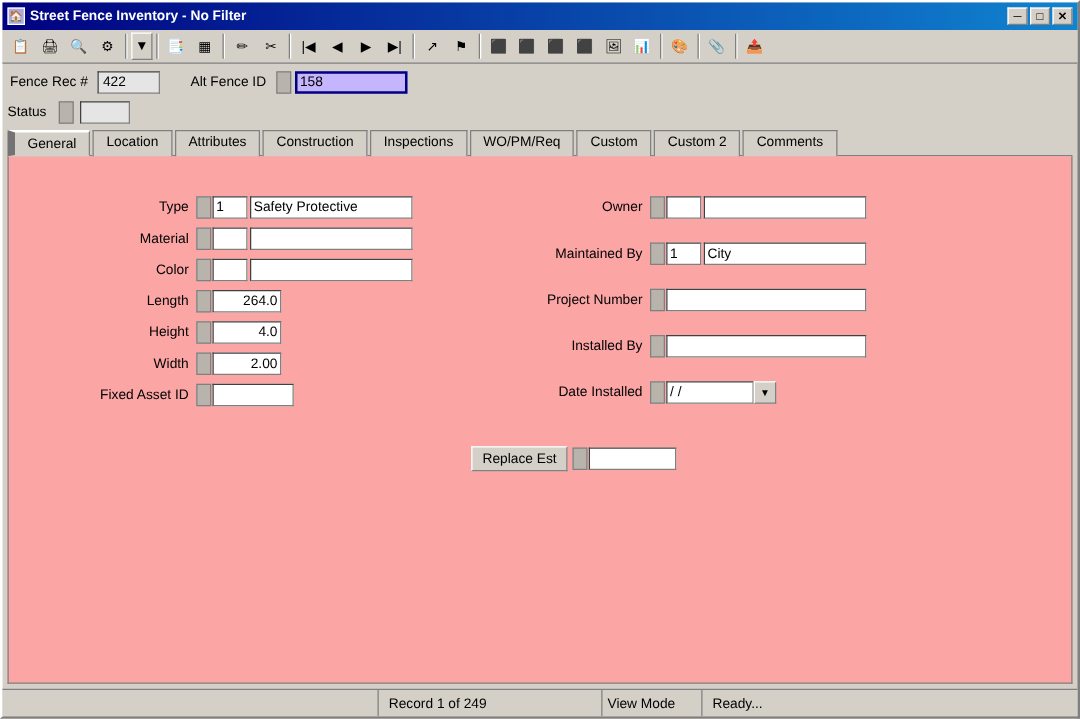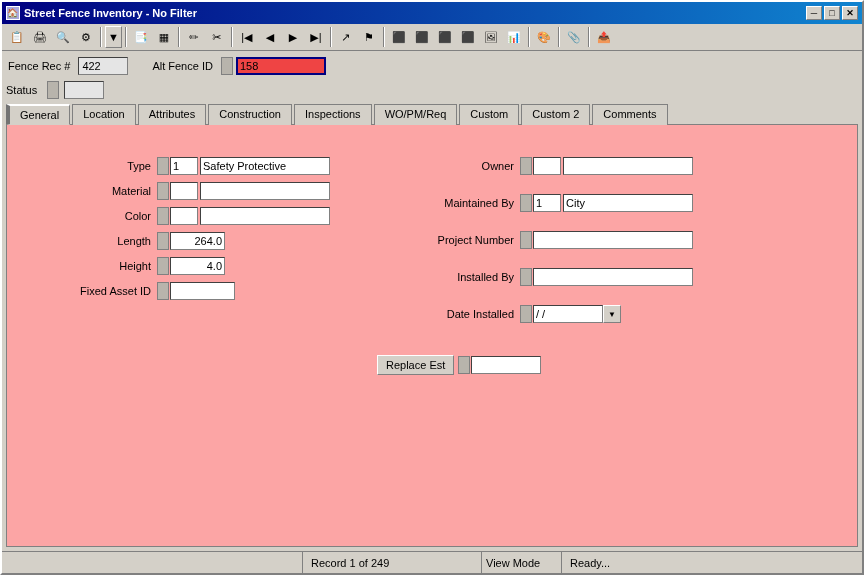--- a/index.html
+++ b/index.html
@@ -161,21 +161,21 @@
       background: #d4d0c8;
       cursor: pointer;
       font-size: 11px;
       margin-right: 2px;
       position: relative;
       bottom: -1px;
     }
     .tab.active {
       background: #d4d0c8;
       border-top: 2px solid #fff;
-      border-left: 4px solid #737373;
+      border-left: 6px solid #737373;
       z-index: 1;
       border-bottom: 1px solid #d4d0c8;
     }
     .main-panel {
       flex: 1;
       border: 1px solid #808080;
       border-top: none;
       background: #fca5a5;
       padding: 10px;
       overflow: hidden;
@@ -310,21 +310,21 @@
       border-left: 1px solid #fff;
       padding: 0 8px;
       font-size: 11px;
       font-family: inherit;
       cursor: pointer;
     }
     .alt-fence-input {
       width: 90px;
       height: 18px;
       border: 2px solid #000080;
-      background: #ef4444;
+      background: #c4b5fd;
       font-size: 11px;
       font-family: inherit;
       padding: 0 2px;
     }
     .num-input-1 { width: 25px; }
   </style>
 </head>
 <body>
 
 <div class="window">
@@ -441,20 +441,25 @@
               <div class="field-indicator"></div>
               <input class="text-input text-input-num" type="text" value="264.0" style="">
             </div>
 
             <div class="form-field">
               <span class="form-field-label">Height</span>
               <div class="field-indicator"></div>
               <input class="text-input text-input-num" type="text" value="4.0" style="">
             </div>
 
+            <div class="form-field">
+              <span class="form-field-label">Width</span>
+              <div class="field-indicator"></div>
+              <input class="text-input text-input-num" type="text" value="2.00" style="">
+            </div>
 
             <div class="form-field">
               <span class="form-field-label">Fixed Asset ID</span>
               <div class="field-indicator"></div>
               <input class="text-input text-input-fixed" type="text" value="" style="">
             </div>
           </div>
 
           <div class="right-column" style="margin-left: 20px;">
 

